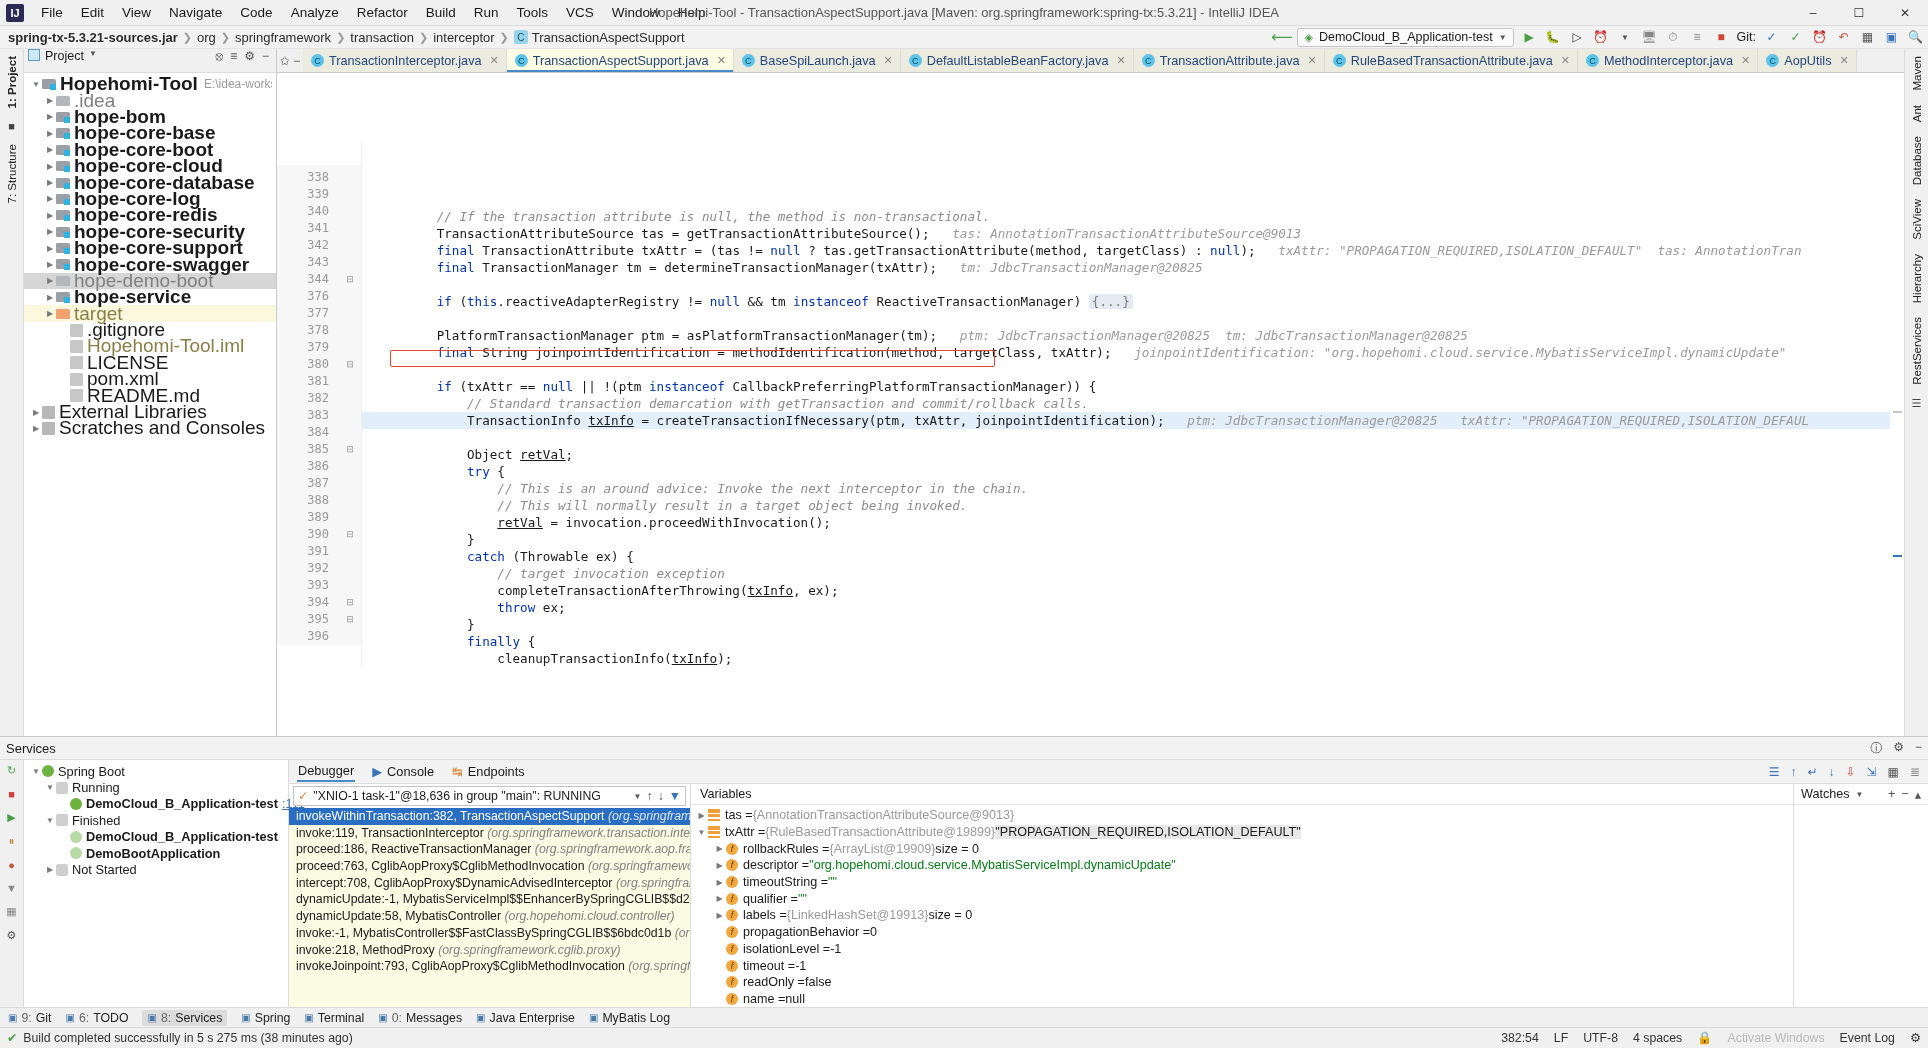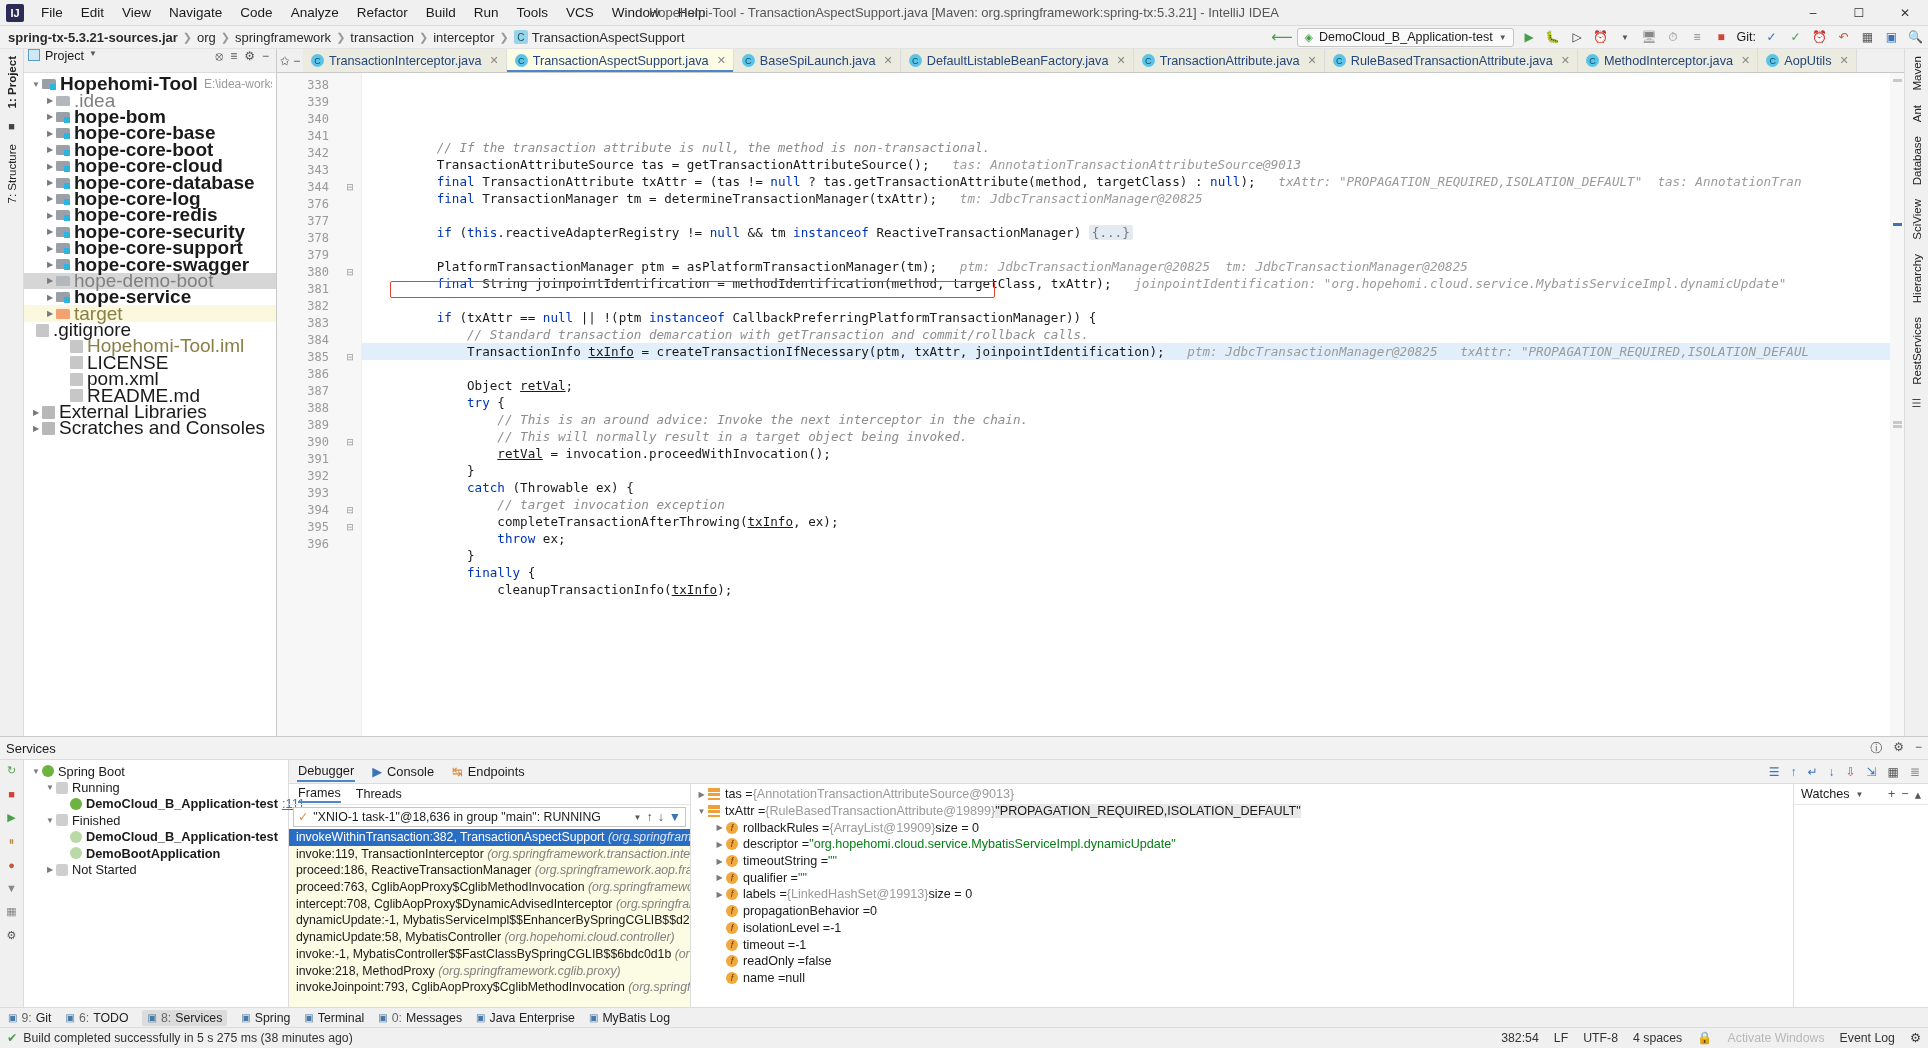--- a/index.html
+++ b/index.html
@@ -78,21 +78,21 @@
   .tabpin { width:26px; display:flex; align-items:center; justify-content:center; color:#555; font-size:12px;}
   .tab { display:flex; align-items:center; gap:5px; padding:0 7px 0 8px; font-size:12.7px;
      border-right:1px solid #dcdcdc; background:#ebebe0; white-space:nowrap; position:relative; }
   .tab.active { background:#fcfbe4; }
   .tab.active::after { content:""; position:absolute; left:0;right:0;bottom:0;height:2px;background:#4a89c8; }
   .tab .ci { width:13px;height:13px;border-radius:50%;background:#5cc3e8;color:#0c4f66;font-size:9px;
      display:flex;align-items:center;justify-content:center; }
   .tab .x { color:#888; font-size:11px; margin-left:3px; }
   .tab .nm { color:#26457a; }
 
-  .editorwrap { flex:1 1 auto; display:flex; min-height:0; position:relative; overflow:hidden;}
+  .editorwrap { flex:1 1 auto; display:flex; min-height:0; position:relative; overflow:hidden;align-items:center;}
   .gutter { width:62px; background:#f7f7f7; flex:0 0 62px; border-right:0; text-align:right;
      padding-top:4px; font-family:"DejaVu Sans Mono", monospace; font-size:12px; color:#999; }
   .gutter .g { height:17px; line-height:17px; padding-right:10px; }
   .foldcol { width:22px; background:#f7f7f7; flex:0 0 22px; padding-top:4px; }
   .foldcol .g { height:17px; line-height:17px; text-align:center; color:#999; font-size:9px;}
   .code { flex:1 1 auto; padding-top:4px; font-family:"DejaVu Sans Mono", monospace; font-size:12.6px;
      white-space:pre; overflow:hidden; position:relative; border-left:1px solid #eee; }
   .cl { height:17px; line-height:17px; padding-left:14px; }
   .cl.hl { background:#e2eefa; }
   .kw { color:#0033b3; }
@@ -356,21 +356,21 @@
             </span>
             <span class="lbl b">hope-service</span>
           </div>
           <div class="row sel-yellow" style="padding-left: 20px;">
             <span class="arrow">▶</span>
             <span class="fold orange">
               <i></i>
             </span>
             <span class="lbl olive">target</span>
           </div>
-          <div class="row" style="">
+          <div class="row" style="padding-left: 34px;">
             <span class="arrow"></span>
             <span class="fileico"></span>
             <span class="lbl">.gitignore</span>
           </div>
           <div class="row" style="padding-left: 34px;">
             <span class="arrow"></span>
             <span class="fileico"></span>
             <span class="lbl olive">Hopehomi-Tool.iml</span>
           </div>
           <div class="row" style="padding-left: 34px;">
@@ -614,24 +614,20 @@
             <span style="color:#d04437;">⇩</span>
             <span style="color:#3b73b9;">⇲</span>
             <span style="color:#555;">▦</span>
             <span style="color:#888;">≣</span>
           </div>
         </div>
 
         <div class="dbg-body">
 
           <div class="framespane">
-            <div class="subtabs">
-              <span class="s active">Frames</span>
-              <span class="s">Threads</span>
-            </div>
             <div class="threadsel">
               <span class="cb">✓</span>
               <span style="flex:1 1 auto; overflow:hidden; white-space:nowrap;">"XNIO-1 task-1"@18,636 in group "main": RUNNING</span>
               <span style="font-size:8px;color:#555;">▼</span>
               <span style="color:#555;">↑</span>
               <span style="color:#555;">↓</span>
               <span style="color:#3b73b9;">▼</span>
             </div>
             <div class="framelist" id="framehost">
                 <div class="fr sel"><span>invokeWithinTransaction:382, TransactionAspectSupport </span><span class="pkg">(org.springframework.tran</span></div>
@@ -641,20 +637,21 @@
                 <div class="fr"><span>intercept:708, CglibAopProxy$DynamicAdvisedInterceptor </span><span class="pkg">(org.springframework.aop</span></div>
                 <div class="fr"><span>dynamicUpdate:-1, MybatisServiceImpl$$EnhancerBySpringCGLIB$$d2eba582 </span></div>
                 <div class="fr"><span>dynamicUpdate:58, MybatisController </span><span class="pkg">(org.hopehomi.cloud.controller)</span></div>
                 <div class="fr"><span>invoke:-1, MybatisController$$FastClassBySpringCGLIB$$6bdc0d1b </span><span class="pkg">(org.hopehomi.</span></div>
                 <div class="fr"><span>invoke:218, MethodProxy </span><span class="pkg">(org.springframework.cglib.proxy)</span></div>
                 <div class="fr"><span>invokeJoinpoint:793, CglibAopProxy$CglibMethodInvocation </span><span class="pkg">(org.springframework.</span></div>
               </div>
           </div>
 
           <div class="varspane">
+            <div class="varhd">Variables</div>
             <div class="varlist" id="varhost">
                 <div class="vr" style="padding-left: 4px;">
                   <span class="ar">▶</span>
                   <span class="vico obj"></span>
                   <span class="vname">tas = </span>
                   <span class="vref">{AnnotationTransactionAttributeSource@9013} </span>
                 </div>
                 <div class="vr" style="padding-left: 4px;">
                   <span class="ar">▼</span>
                   <span class="vico obj"></span>

